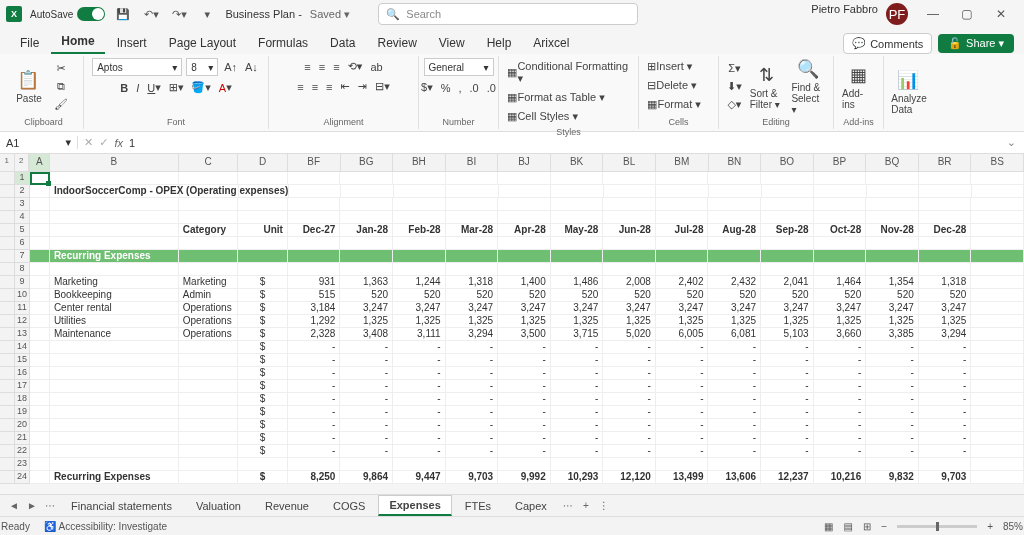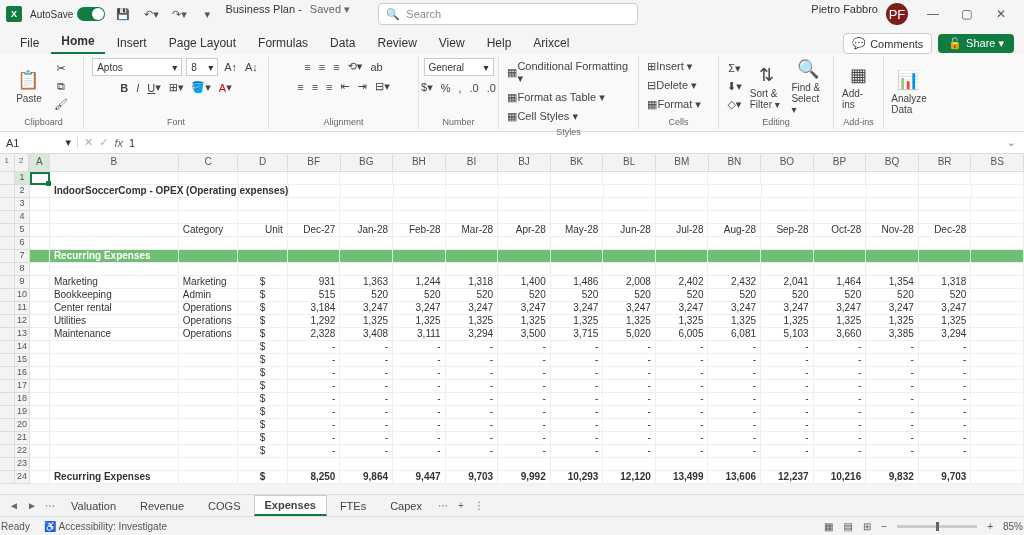--- a/index.html
+++ b/index.html
@@ -3,21 +3,21 @@
 <meta charset="utf-8">
 <style>
 *{box-sizing:border-box;margin:0;padding:0;font-family:"Segoe UI",Arial,sans-serif;}
 body{background:#f5f5f5;width:1024px;height:535px;overflow:hidden;font-size:11px;color:#333;}
 .title-bar{height:28px;background:#f5f5f5;display:flex;align-items:center;padding:0 6px;gap:8px;}
 .title-bar .xl-icon{width:16px;height:16px;background:#107c41;color:#fff;font-size:9px;font-weight:bold;display:flex;align-items:center;justify-content:center;border-radius:2px;}
 .autosave{display:flex;align-items:center;gap:4px;font-size:10px;}
 .toggle{width:28px;height:14px;background:#107c41;border-radius:7px;position:relative;}
 .toggle::after{content:"";position:absolute;right:1px;top:1px;width:12px;height:12px;background:#fff;border-radius:50%;}
 .qat-btn{width:20px;height:20px;display:flex;align-items:center;justify-content:center;color:#555;}
-.title-center{flex:1;display:flex;gap:8px;justify-content:flex-start;}
+.title-center{flex:1;display:flex;align-items:center;gap:8px;justify-content:flex-start;}
 .doc-name{font-size:11px;color:#333;}
 .saved{font-size:11px;color:#666;}
 .search-box{width:260px;height:22px;background:#fff;border:1px solid #ccc;border-radius:4px;display:flex;align-items:center;padding:0 8px;gap:6px;color:#888;margin-left:20px;}
 .user-area{display:flex;align-items:flex-start;gap:8px;}
 .avatar{width:22px;height:22px;background:#7f1d1d;color:#fff;border-radius:50%;font-size:13px;display:flex;align-items:center;justify-content:center;}
 .win-btns{display:flex;gap:0;}
 .win-btn{width:34px;height:24px;display:flex;align-items:center;justify-content:center;color:#555;font-size:12px;}
 .tabs-row{height:26px;display:flex;align-items:flex-end;padding:0 10px;gap:2px;background:#f5f5f5;}
 .tab{padding:4px 10px;font-size:12px;color:#333;cursor:pointer;}
 .tab.active{font-weight:600;border-bottom:2px solid #107c41;}
@@ -59,21 +59,21 @@
 .rh.sel .num{background:#d6e8d6;}
 .cells{position:absolute;left:30px;top:18px;right:0;bottom:0;}
 .crow{height:13px;display:flex;font-size:10px;}
 .cell{border-right:1px solid #eee;border-bottom:1px solid #eee;padding:0 4px;overflow:visible;white-space:nowrap;}
 .cA{width:20px;}.cB{width:130px;}.cC{width:60px;}.cD{width:50px;text-align:center;}
 .cm{width:53px;text-align:right;}
 .sel-cell{border:2px solid #107c41;position:absolute;left:0;top:0;width:20px;height:13px;pointer-events:none;}
 .sel-cell::after{content:"";position:absolute;right:-3px;bottom:-3px;width:5px;height:5px;background:#107c41;}
 .green-row .cell{background:#6fbf73;color:#fff;font-weight:bold;}
 .bold{font-weight:bold;}
-.hdr-row .cell{font-weight:normal;text-align:right;}
+.hdr-row .cell{font-weight:bold;text-align:right;}
 .hdr-row .cB,.hdr-row .cC{text-align:left;}
 
 .sheet-tabs{position:absolute;bottom:19px;left:0;right:0;height:22px;background:#f3f3f3;border-top:1px solid #ddd;display:flex;align-items:center;padding:0 6px;gap:2px;}
 .nav-arrow{width:16px;text-align:center;color:#666;font-size:10px;}
 .sheet-tab{padding:3px 10px;font-size:11px;color:#444;background:#f3f3f3;border:1px solid transparent;}
 .sheet-tab.active{background:#fff;border:1px solid #ccc;border-bottom:2px solid #107c41;font-weight:600;}
 .status-bar{position:absolute;bottom:0;left:0;right:0;height:19px;background:#f3f3f3;border-top:1px solid #ddd;display:flex;align-items:center;padding:0 1px;font-size:10px;color:#555;gap:14px;}
 .status-right{margin-left:auto;display:flex;align-items:center;gap:10px;}
 .zoom-slider{width:80px;height:3px;background:#ccc;position:relative;}
 .zoom-slider::after{content:"";position:absolute;left:48%;top:-3px;width:3px;height:9px;background:#666;}
@@ -880,20 +880,21 @@
         <div class="cell cm">9,703</div>
         <div class="cell cm"></div>
       </div>
     </div>
 </div>
 
 <div class="sheet-tabs">
   <div class="nav-arrow">◄</div>
   <div class="nav-arrow">►</div>
   <div class="nav-arrow">⋯</div>
+  <div class="sheet-tab">Financial statements</div>
   <div class="sheet-tab">Valuation</div>
   <div class="sheet-tab">Revenue</div>
   <div class="sheet-tab">COGS</div>
   <div class="sheet-tab active">Expenses</div>
   <div class="sheet-tab">FTEs</div>
   <div class="sheet-tab">Capex</div>
   <div class="nav-arrow">⋯</div>
   <div class="nav-arrow">+</div>
   <div class="nav-arrow">⋮</div>
 </div>

